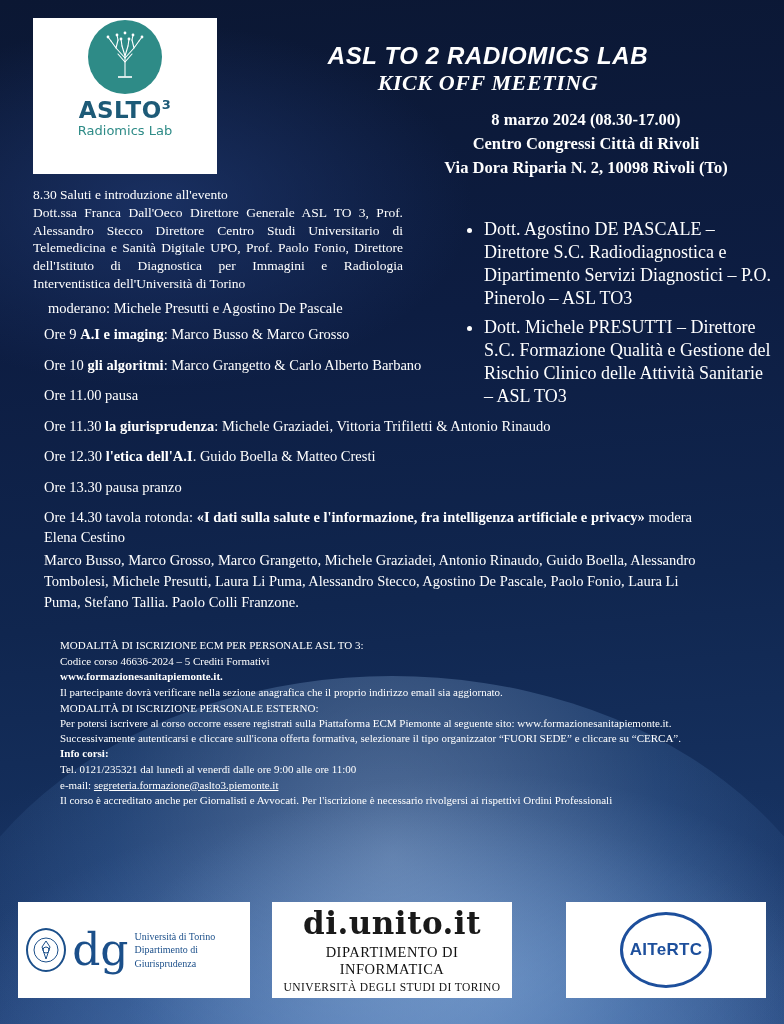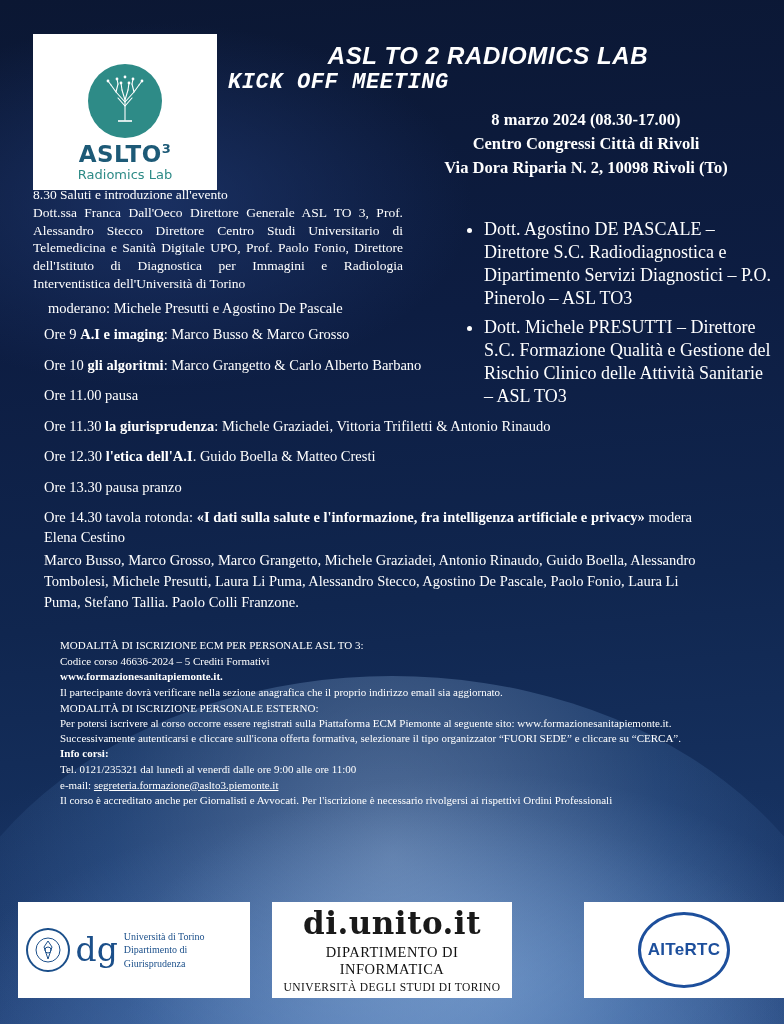--- a/index.html
+++ b/index.html
@@ -40,26 +40,26 @@
     position: relative;
     z-index: 2;
     width: 784px;
     height: 1024px;
   }
 
   
   .logo-box {
     position: absolute;
     left: 33px;
-    top: 34px;
+    top: 18px;
     width: 184px;
     height: 156px;
     background: #ffffff;
     display: flex;
-    align-items: flex-end;
+    align-items: flex-start;
     justify-content: center;
   }
   .logo-inner {
     width: 152px;
     height: 128px;
     display: flex;
     flex-direction: column;
     align-items: center;
     justify-content: flex-start;
   }
@@ -104,22 +104,23 @@
     font-weight: bold;
     font-size: 24px;
     letter-spacing: 0.6px;
     line-height: 1.35;
   }
   .title-sub {
     position: absolute;
     left: 228px;
     top: 70px;
     width: 520px;
-    color: #ffffff;
-    font-family: Liberation Mono, monospace;
+    text-align: center;
+    color: #ffffff;
+    font-family: Liberation Serif, serif;
     font-style: italic;
     font-weight: bold;
     font-size: 22px;
     letter-spacing: 0.6px;
   }
   .venue {
     position: absolute;
     left: 400px;
     top: 108px;
     width: 372px;
@@ -213,32 +214,32 @@
   }
   .lbox {
     position: absolute;
     background: #ffffff;
     display: flex;
     align-items: center;
     justify-content: center;
   }
   .lbox1 { left: 18px; top: 8px; width: 232px; height: 96px; }
   .lbox2 { left: 272px; top: 8px; width: 240px; height: 96px; }
-  .lbox3 { left: 584px; top: 8px; width: 200px; height: 96px; }
+  .lbox3 { left: 566px; top: 8px; width: 200px; height: 96px; }
 
   .dg-wrap { display: flex; align-items: center; gap: 6px; padding-left: 8px; }
   .dg-seal {
     width: 40px; height: 40px; border-radius: 50%;
     border: 2px solid #1b4f8a;
     display: flex; align-items: center; justify-content: center;
     color: #1b4f8a; font-size: 8px;
   }
   .dg-letters {
     font-family: "DejaVu Serif", serif;
-    font-size: 33px;
+    font-size: 44px;
     color: #1b4f8a;
     line-height: 0.9;
     font-weight: normal;
   }
   .dg-text { color: #1b4f8a; font-size: 10px; line-height: 1.35; }
 
   .unito-main {
     font-family: "DejaVu Serif", serif;
     font-weight: bold;
     font-size: 31px;

